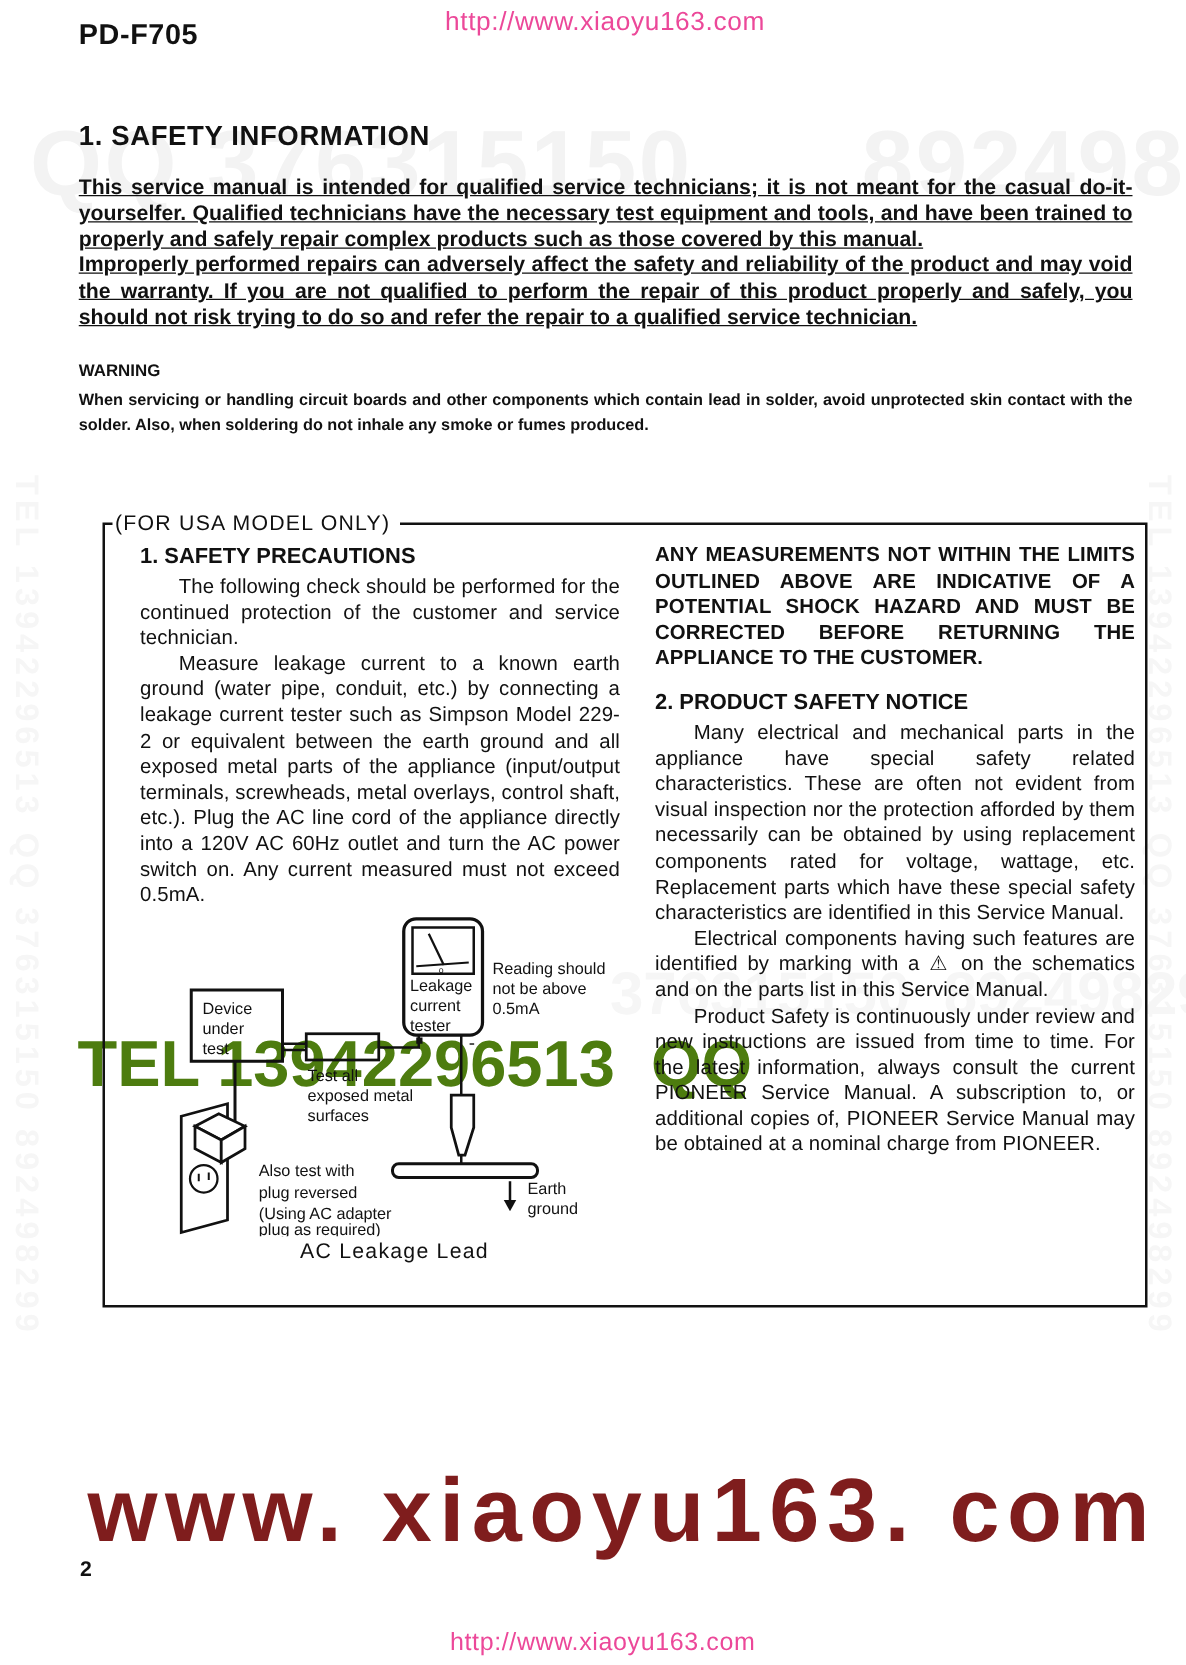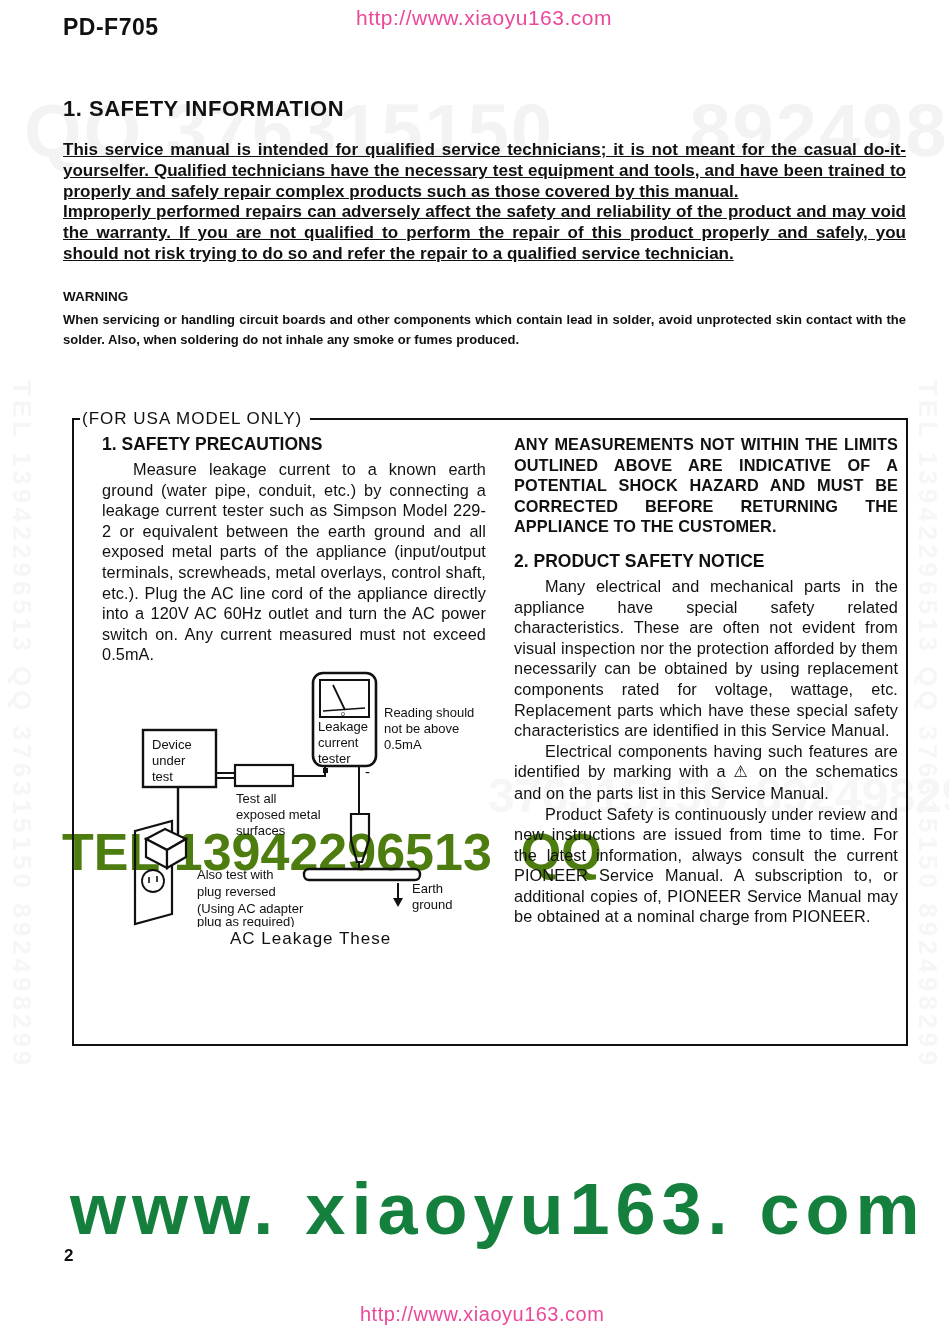--- a/index.html
+++ b/index.html
@@ -6,36 +6,36 @@
   body{width:949px;height:1332px;position:relative;overflow:hidden;
        font-family:"Liberation Sans","DejaVu Sans",sans-serif;color:#111;}
   
   .wm{position:absolute;z-index:0;pointer-events:none;white-space:pre;}
   .wm-url{color:#ec4899;font-size:21px;letter-spacing:.5px;}
   .wm-top{left:356px;top:6px;}
   .wm-bottom{left:360px;top:1303px;font-size:20px;}
   .wm-title{left:24px;top:88px;font-size:74px;font-weight:bold;color:#f3f3f3;letter-spacing:2px;}
   .wm-mid-l{left:62px;top:822px;font-size:52px;font-weight:bold;color:#4d7c0f;}
   .wm-mid-r{left:488px;top:768px;font-size:48px;font-weight:bold;color:#f6f6f6;}
-  .wm-big{left:70px;top:1168px;font-size:72px;font-weight:bold;color:#15803d;letter-spacing:6px;}
+  .wm-big{left:70px;top:1168px;font-size:72px;font-weight:bold;color:#7f1d1d;letter-spacing:6px;}
   .wm-side{top:380px;font-size:26px;font-weight:bold;color:#f6f6f6;
            writing-mode:vertical-rl;letter-spacing:4px;}
   .wm-side-l{left:6px;}
   .wm-side-r{left:912px;}
   
   .content{position:relative;z-index:1;}
   .model{position:absolute;left:63px;top:14px;font-size:23px;font-weight:bold;letter-spacing:.5px;}
   .main{position:absolute;left:63px;top:96px;width:843px;}
   h1.title{margin:0 0 18px 0;font-size:22px;font-weight:bold;letter-spacing:.5px;}
   .intro p{margin:0;font-size:17px;font-weight:bold;line-height:20.8px;text-align:justify;text-decoration:underline;}
   .warning{margin-top:24px;}
   .warning h2{margin:0 0 6px 0;font-size:13.5px;font-weight:bold;}
   .warning p{margin:0;font-size:13px;font-weight:bold;line-height:20px;text-align:justify;}
   
-  .usa-box{position:absolute;left:72px;top:418px;width:836px;height:628px;
+  .usa-box{position:absolute;left:82px;top:418px;width:836px;height:628px;
            border:2px solid #111;box-sizing:border-box;}
   .usa-label{position:absolute;left:6px;top:-11px;background:#fff;padding:0 8px 0 2px;
              font-size:17px;letter-spacing:1px;}
   .cols{display:flex;gap:28px;padding:14px 8px 0 28px;}
   .col{width:392px;}
   .col h3{margin:0 0 4px 0;font-size:17.5px;font-weight:bold;}
   .col p{margin:0;font-size:16.3px;line-height:20.6px;text-align:justify;letter-spacing:.1px;}
   .col p.ind{text-indent:1.9em;}
   .col p.caps{font-weight:bold;}
   .col h3.second{margin-top:14px;}
@@ -73,20 +73,21 @@
       <p>When servicing or handling circuit boards and other components which contain lead in solder, avoid unprotected skin contact with the solder. Also, when soldering do not inhale any smoke or fumes produced.</p>
     </div>
   </div>
 
   <div class="usa-box">
     <div class="usa-label">(FOR USA MODEL ONLY)</div>
     <div class="cols">
 
       <div class="col">
         <h3>1. SAFETY PRECAUTIONS</h3>
+        <p class="ind">The following check should be performed for the continued protection of the customer and service technician.</p>
         <p class="ind">Measure leakage current to a known earth ground (water pipe, conduit, etc.) by connecting a leakage current tester such as Simpson Model 229-2 or equivalent between the earth ground and all exposed metal parts of the appliance (input/output terminals, screwheads, metal overlays, control shaft, etc.). Plug the AC line cord of the appliance directly into a 120V AC 60Hz outlet and turn the AC power switch on. Any current measured must not exceed 0.5mA.</p>
 
         <div class="diagram">
           <svg width="370" height="258" viewBox="0 0 370 258">
 
             <g>
               <rect x="31" y="61" width="73" height="57" fill="none" stroke="#111" stroke-width="2.4"></rect>
               <text x="40" y="80">Device</text>
               <text x="40" y="96">under</text>
               <text x="40" y="112">test</text>
@@ -154,21 +155,21 @@
               <polygon points="55,181 74,170 74,188 55,199" fill="#fff" stroke="#111" stroke-width="2.2"></polygon>
             </g>
 
             <g>
               <text x="85" y="210">Also test with</text>
               <text x="85" y="227">plug reversed</text>
               <text x="85" y="244">(Using AC adapter</text>
               <text x="85" y="257">plug as required)</text>
             </g>
           </svg>
-          <div class="diag-caption">AC Leakage These</div>
+          <div class="diag-caption">AC Leakage Lead</div>
         </div>
       </div>
 
       <div class="col">
         <p class="caps">ANY MEASUREMENTS NOT WITHIN THE LIMITS OUTLINED ABOVE ARE INDICATIVE OF A POTENTIAL SHOCK HAZARD AND MUST BE CORRECTED BEFORE RETURNING THE APPLIANCE TO THE CUSTOMER.</p>
         <h3 class="second">2. PRODUCT SAFETY NOTICE</h3>
         <p class="ind">Many electrical and mechanical parts in the appliance have special safety related characteristics. These are often not evident from visual inspection nor the protection afforded by them necessarily can be obtained by using replacement components rated for voltage, wattage, etc. Replacement parts which have these special safety characteristics are identified in this Service Manual.</p>
         <p class="ind"><span>Electrical components having such features are identified by marking with a </span><span class="warnsym">⚠</span><span> on the schematics and on the parts list in this Service Manual.</span></p>
         <p class="ind">Product Safety is continuously under review and new instructions are issued from time to time. For the latest information, always consult the current PIONEER Service Manual.  A subscription to, or additional copies of, PIONEER Service Manual may be obtained at a nominal charge from PIONEER.</p>
       </div>

